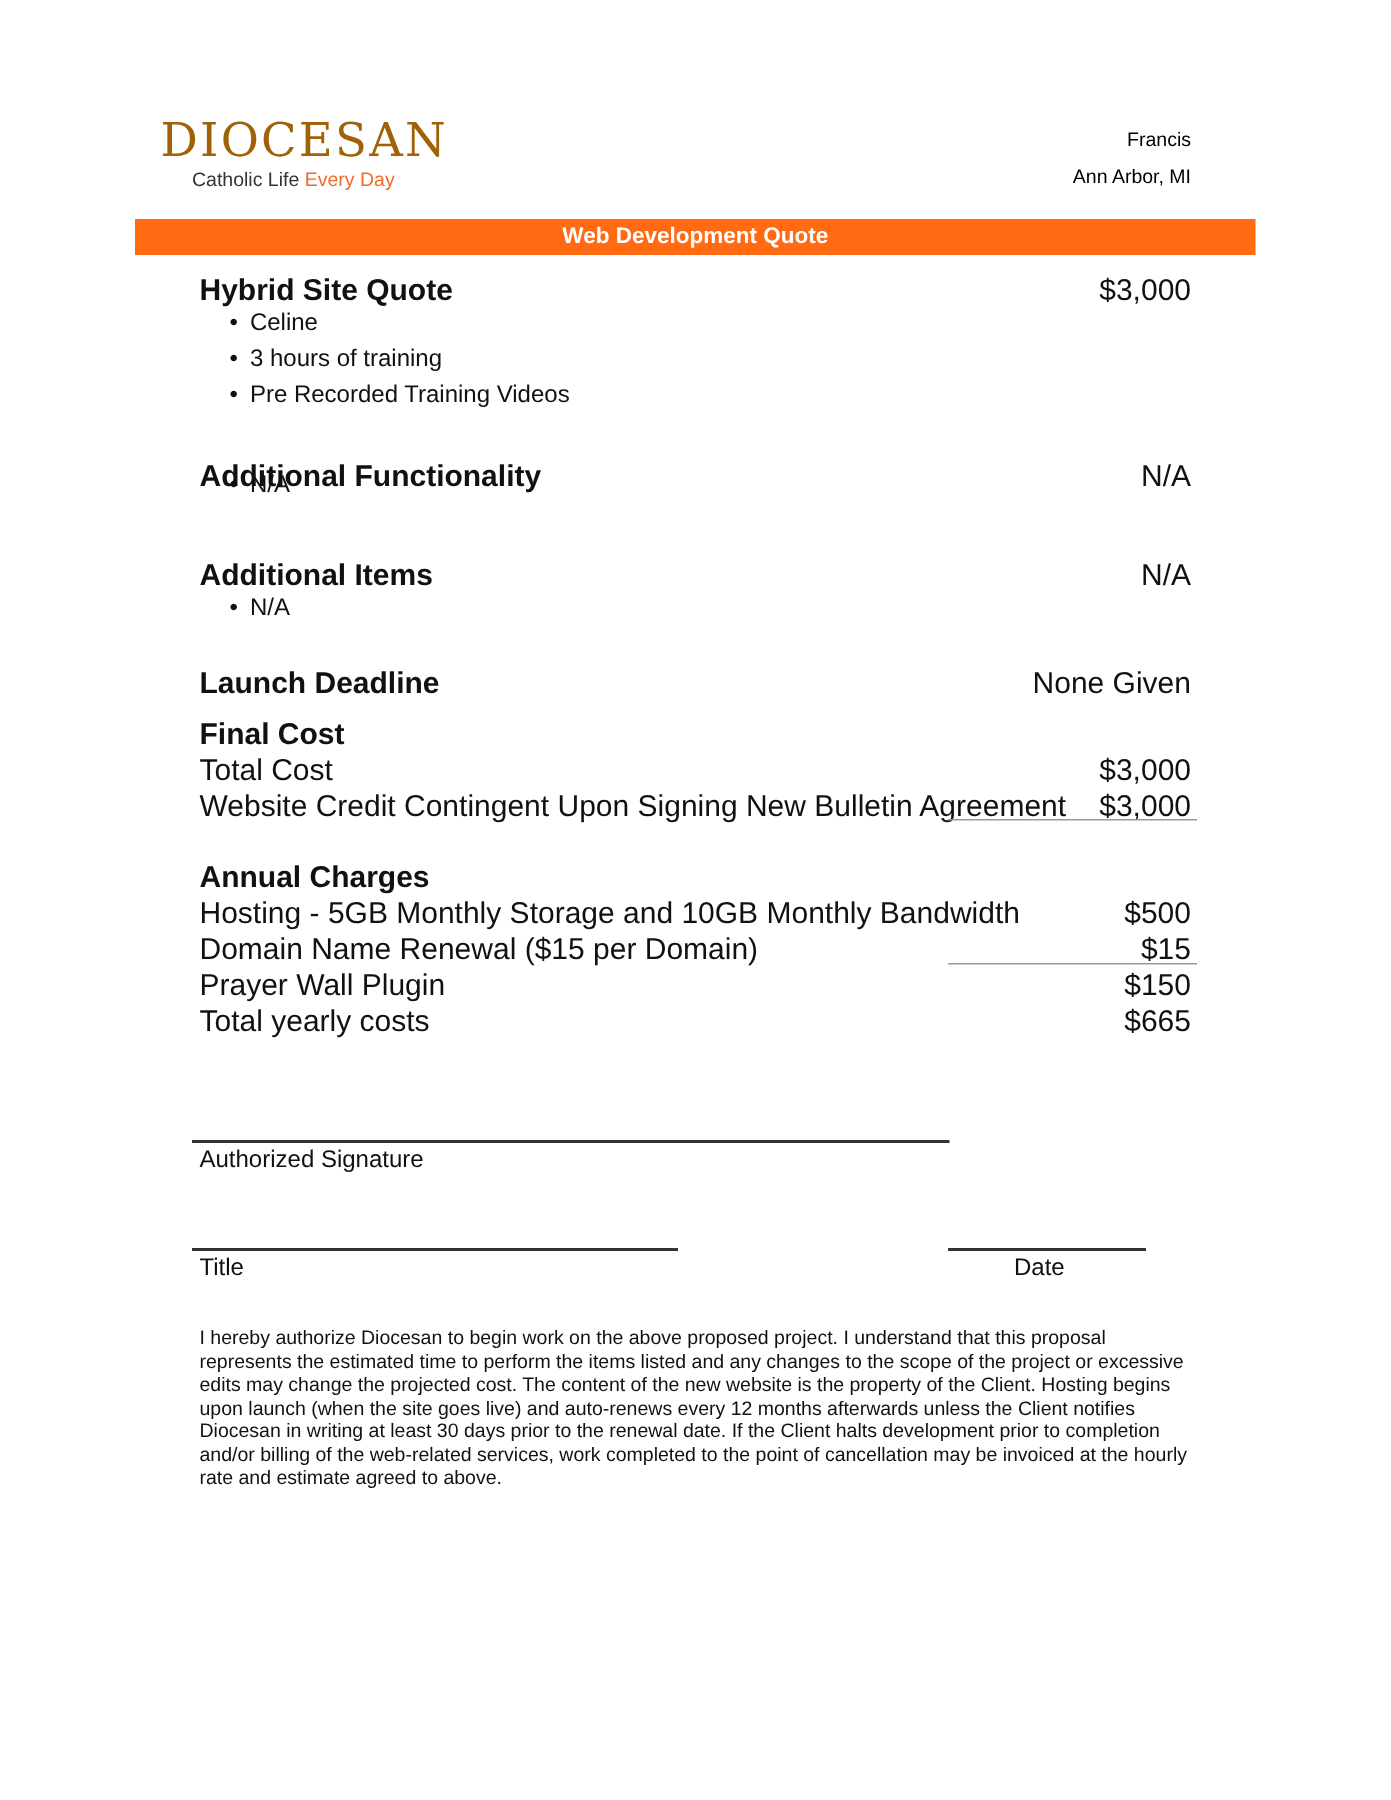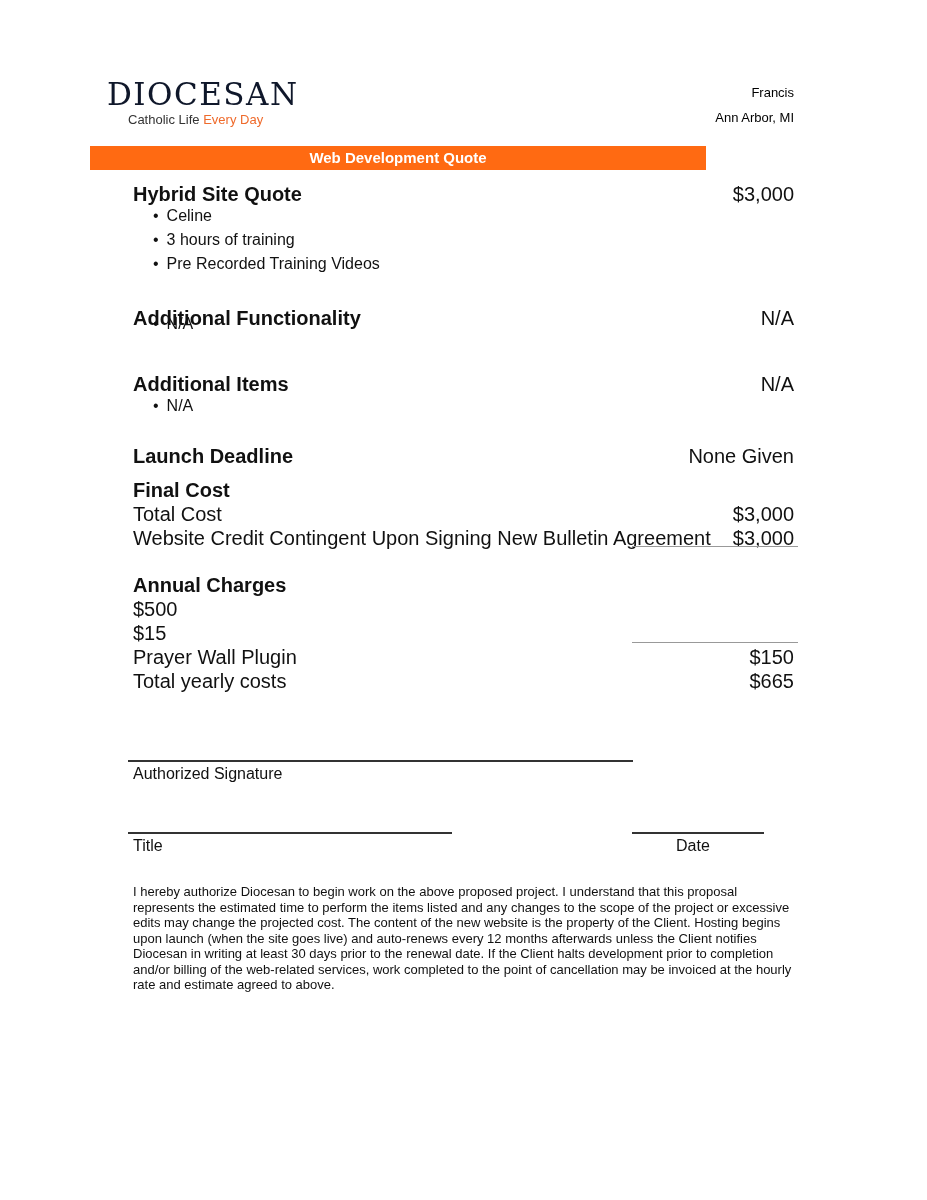--- a/index.html
+++ b/index.html
@@ -4,27 +4,27 @@
   <style>
     * { box-sizing: border-box; margin: 0; padding: 0; }
     body {
       width: 927px; height: 1200px; background: #ffffff;
       font-family: "Liberation Sans", sans-serif; color: #111;
       position: relative; overflow: hidden;
     }
     .abs { position: absolute; }
     .logo-main {
       left: 107px; top: 76px; font-family: "DejaVu Serif", serif;
-      font-size: 31px; letter-spacing: 1.5px; color: #0f172a; font-weight: normal;
+      font-size: 31px; letter-spacing: 1.5px; color: #a16207; font-weight: normal;
     }
     .logo-sub { left: 128px; top: 112px; font-size: 13px; color: #333; }
     .logo-sub .accent { color: #ef6a2b; }
     .client { right: 133px; text-align: center; font-size: 13px; color: #000000; }
     .banner {
-      left: 90px; top: 146px; width: 616px; height: 24px; background: #ff6a12;
+      left: 90px; top: 146px; width: 747px; height: 24px; background: #ff6a12;
       color: #fff; font-weight: bold; font-size: 15px; text-align: center; line-height: 24px;
     }
     .row { left: 133px; width: 661px; display: flex; justify-content: space-between; font-size: 20px; }
     .row.bold .lbl { font-weight: bold; }
     .bullet { left: 153px; font-size: 16px; }
     .bullet::before { content: "•"; margin-right: 8px; }
     .rule { height: 1px; background: #999; }
     .sigline { height: 2px; background: #333; }
     .label { font-size: 16px; }
     .terms { left: 133px; top: 884px; width: 665px; font-size: 13px; line-height: 15.5px; color: #111; }
@@ -78,23 +78,25 @@
 <div class="abs row" style="top:527px;">
   <span>Website Credit Contingent Upon Signing New Bulletin Agreement</span>
   <span>$3,000</span>
 </div>
 <div class="abs rule" style="left:632px; top:546px; width:166px;"></div>
 
 <div class="abs row bold" style="top:574px;">
   <span class="lbl">Annual Charges</span>
 </div>
 <div class="abs row" style="top:598px;">
+  <span>Hosting - 5GB Monthly Storage and 10GB Monthly Bandwidth</span>
   <span>$500</span>
 </div>
 <div class="abs row" style="top:622px;">
+  <span>Domain Name Renewal ($15 per Domain)</span>
   <span>$15</span>
 </div>
 <div class="abs rule" style="left:632px; top:642px; width:166px;"></div>
 <div class="abs row" style="top:646px;">
   <span>Prayer Wall Plugin</span>
   <span>$150</span>
 </div>
 <div class="abs row" style="top:670px;">
   <span>Total yearly costs</span>
   <span>$665</span>

